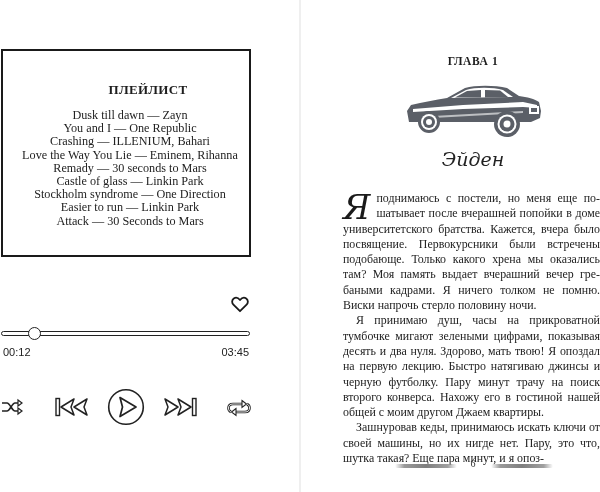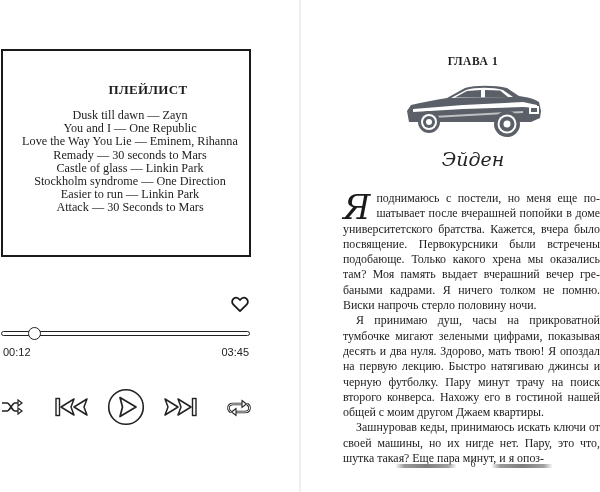--- a/index.html
+++ b/index.html
@@ -84,20 +84,21 @@
 <body>
 
 <div class="spread">
 
   <div class="left-page">
     <div class="playlist-box">
       <div class="playlist-title">ПЛЕЙЛИСТ</div>
       <ul class="playlist-list">
         <li>Dusk till dawn — Zayn</li>
         <li>You and I — One Republic</li>
+        <li>Crashing — ILLENIUM, Bahari</li>
         <li>Love the Way You Lie — Eminem, Rihanna</li>
         <li>Remady — 30 seconds to Mars</li>
         <li>Castle of glass — Linkin Park</li>
         <li>Stockholm syndrome — One Direction</li>
         <li>Easier to run — Linkin Park</li>
         <li>Attack — 30 Seconds to Mars</li>
       </ul>
     </div>
 
     <div class="heart">

